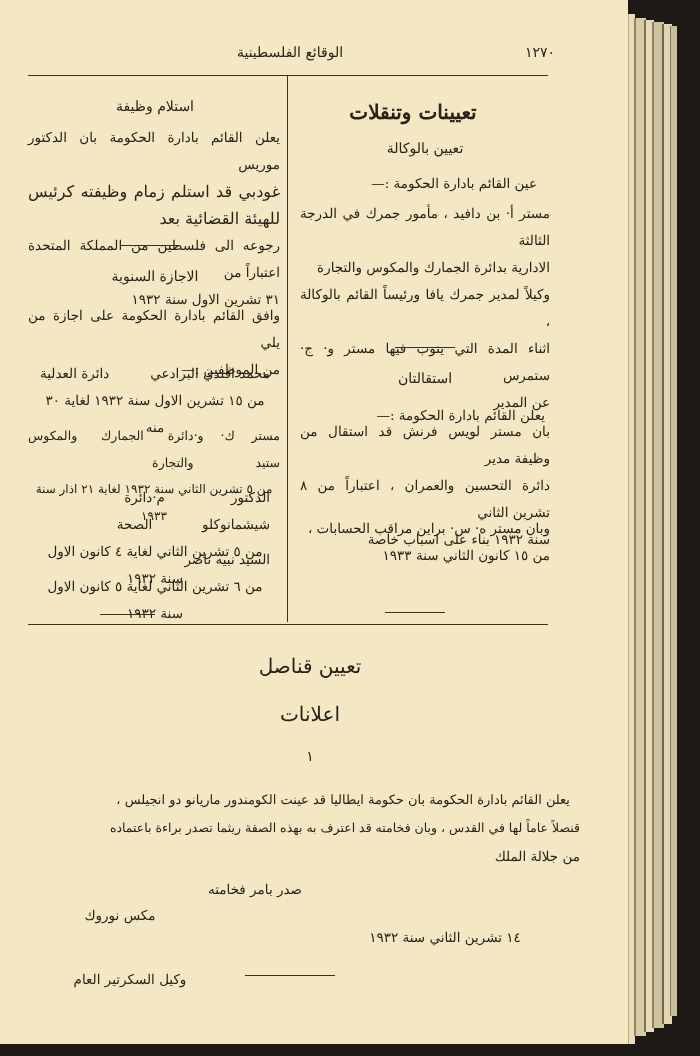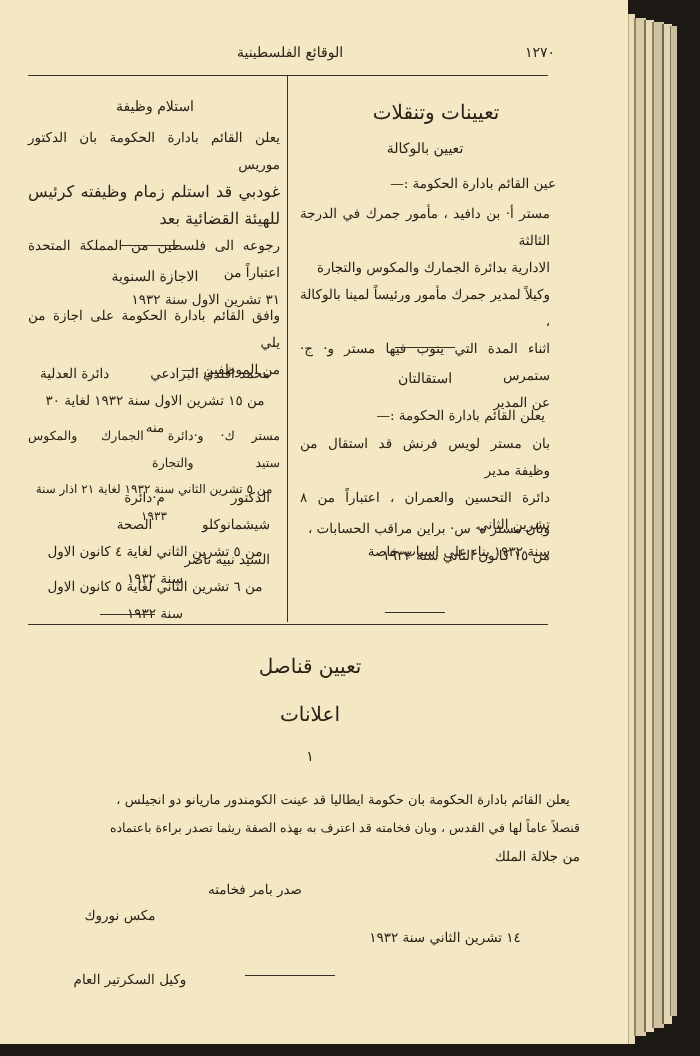--- a/index.html
+++ b/index.html
@@ -32,35 +32,35 @@
 <div class="stack s3"></div>
 <div class="stack s4"></div>
 <div class="stack s5"></div>
 <div class="stack s6"></div>
 
 <div class="abs hdr" style="left:505px; top:44px; width:50px;">١٢٧٠</div>
 <div class="abs hdr" style="left:220px; top:44px; width:140px; text-align:center;">الوقائع الفلسطينية</div>
 <div class="rule" style="left:28px; top:75px; width:520px;"></div>
 <div class="vrule" style="left:287px; top:76px; height:546px;"></div>
 
-<div class="abs title" style="left:311px; top:100px; width:250px;">تعيينات وتنقلات</div>
+<div class="abs title" style="left:288px; top:100px; width:250px;font-weight:bold;">تعيينات وتنقلات</div>
 <div class="abs sub" style="left:300px; top:140px; width:250px;">تعيين بالوكالة</div>
-<div class="abs txt" style="left:311px; top:170px; width:245px;">عين القائم بادارة الحكومة :—</div>
+<div class="abs txt" style="left:292px; top:170px; width:245px;">عين القائم بادارة الحكومة :—</div>
 <div class="abs txt" style="left:300px; top:200px; width:250px;">
   <div>مستر أ· بن دافيد ، مأمور جمرك في الدرجة الثالثة</div>
   <div>الادارية بدائرة الجمارك والمكوس والتجارة</div>
-  <div>وكيلاً لمدير جمرك مأمور ورئيساً لمينا بالوكالة ،</div>
+  <div>وكيلاً لمدير جمرك يافا ورئيساً القائم بالوكالة ،</div>
   <div>اثناء المدة التي ينوب فيها مستر و· ج· ستمرس</div>
   <div>عن المدير</div>
 </div>
 <div class="rule" style="left:395px; top:347px; width:60px;"></div>
 
 <div class="abs sub" style="left:300px; top:370px; width:250px;">استقالتان</div>
 <div class="abs txt" style="left:300px; top:402px; width:245px;">يعلن القائم بادارة الحكومة :—</div>
-<div class="abs txt" style="left:300px; top:430px; width:250px;">
+<div class="abs txt" style="left:300px; top:418px; width:250px;">
   <div>بان مستر لويس فرنش قد استقال من وظيفة مدير</div>
   <div>دائرة التحسين والعمران ، اعتباراً من ٨ تشرين الثاني</div>
   <div>سنة ١٩٣٢ بناء على اسباب خاصة</div>
 </div>
 <div class="abs txt" style="left:300px; top:515px; width:250px;">
   <div>وبان مستر ه· س· براين مراقب الحسابات ،</div>
   <div>من ١٥ كانون الثاني سنة ١٩٣٣</div>
 </div>
 <div class="rule" style="left:385px; top:612px; width:60px;"></div>
 

